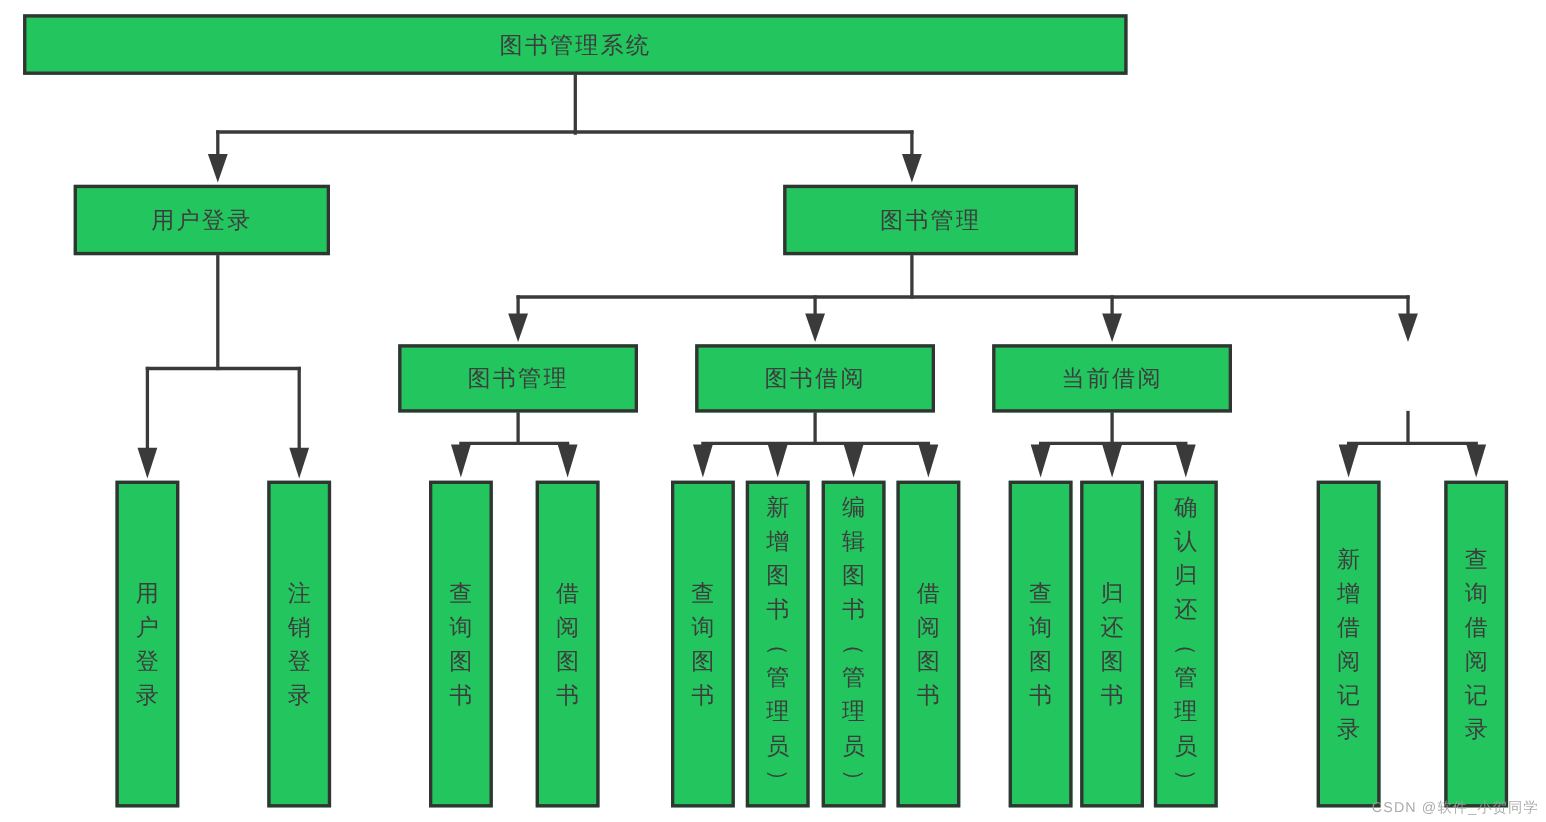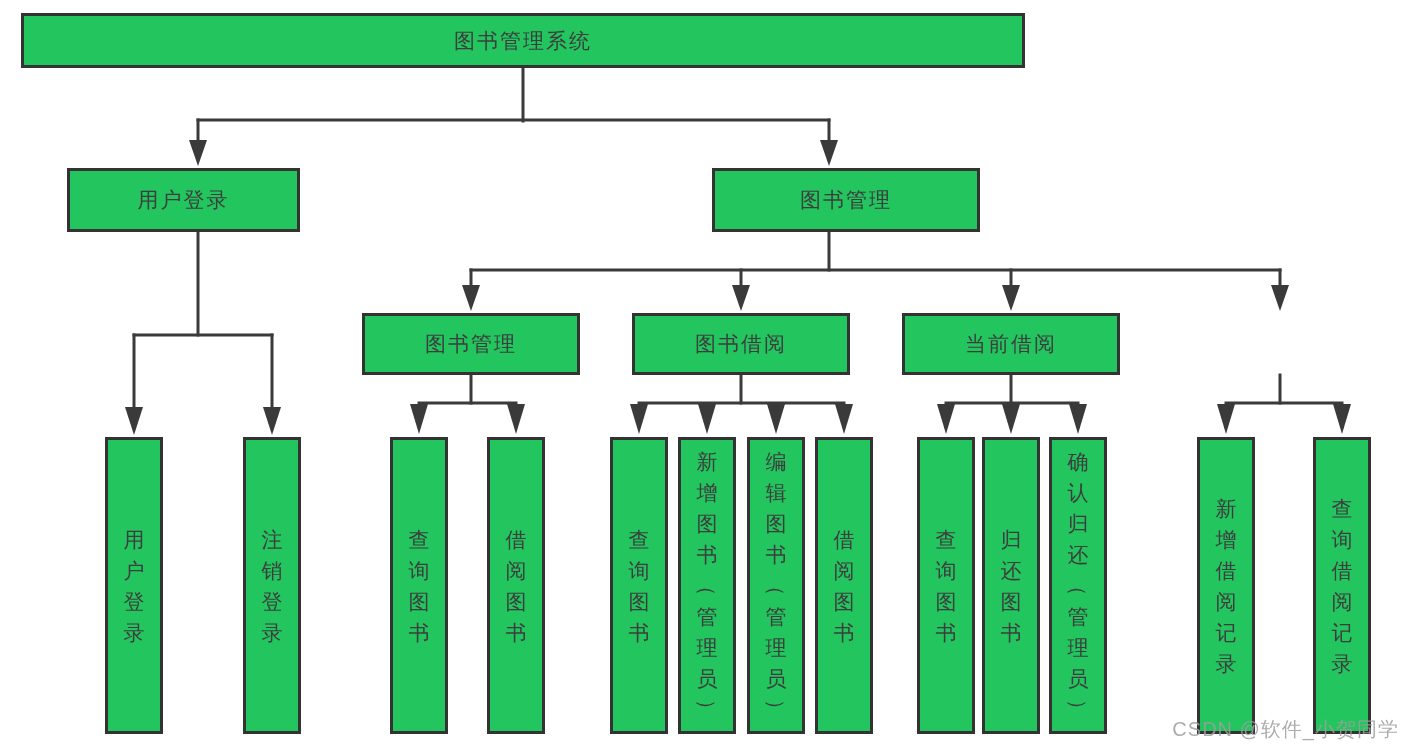--- a/index.html
+++ b/index.html
@@ -20,21 +20,21 @@
     border:3px solid var(--border-color);z-index:2;
     display:flex;align-items:center;justify-content:center;
     color:var(--text-color);
   }
   .h-label{font-size:21px;letter-spacing:2px;white-space:nowrap;}
   .v-label{display:flex;flex-direction:column;align-items:center;}
   .v-char{display:block;height:31px;line-height:31px;font-size:21px;text-align:center;}
   .v-char.rot{transform:rotate(90deg);}
   .watermark{
     position:absolute;right:6px;bottom:4px;z-index:3;
-    font-size:20px;color:var(--watermark-color);opacity:.85;letter-spacing:1px;
+    font-size:13px;color:var(--watermark-color);opacity:.85;letter-spacing:1px;
     white-space:nowrap;
   }
 </style>
 </head>
 <body>
 
 <div class="canvas">
 
   <svg class="connectors" width="1405" height="747" viewBox="0 0 1405 747">
 

